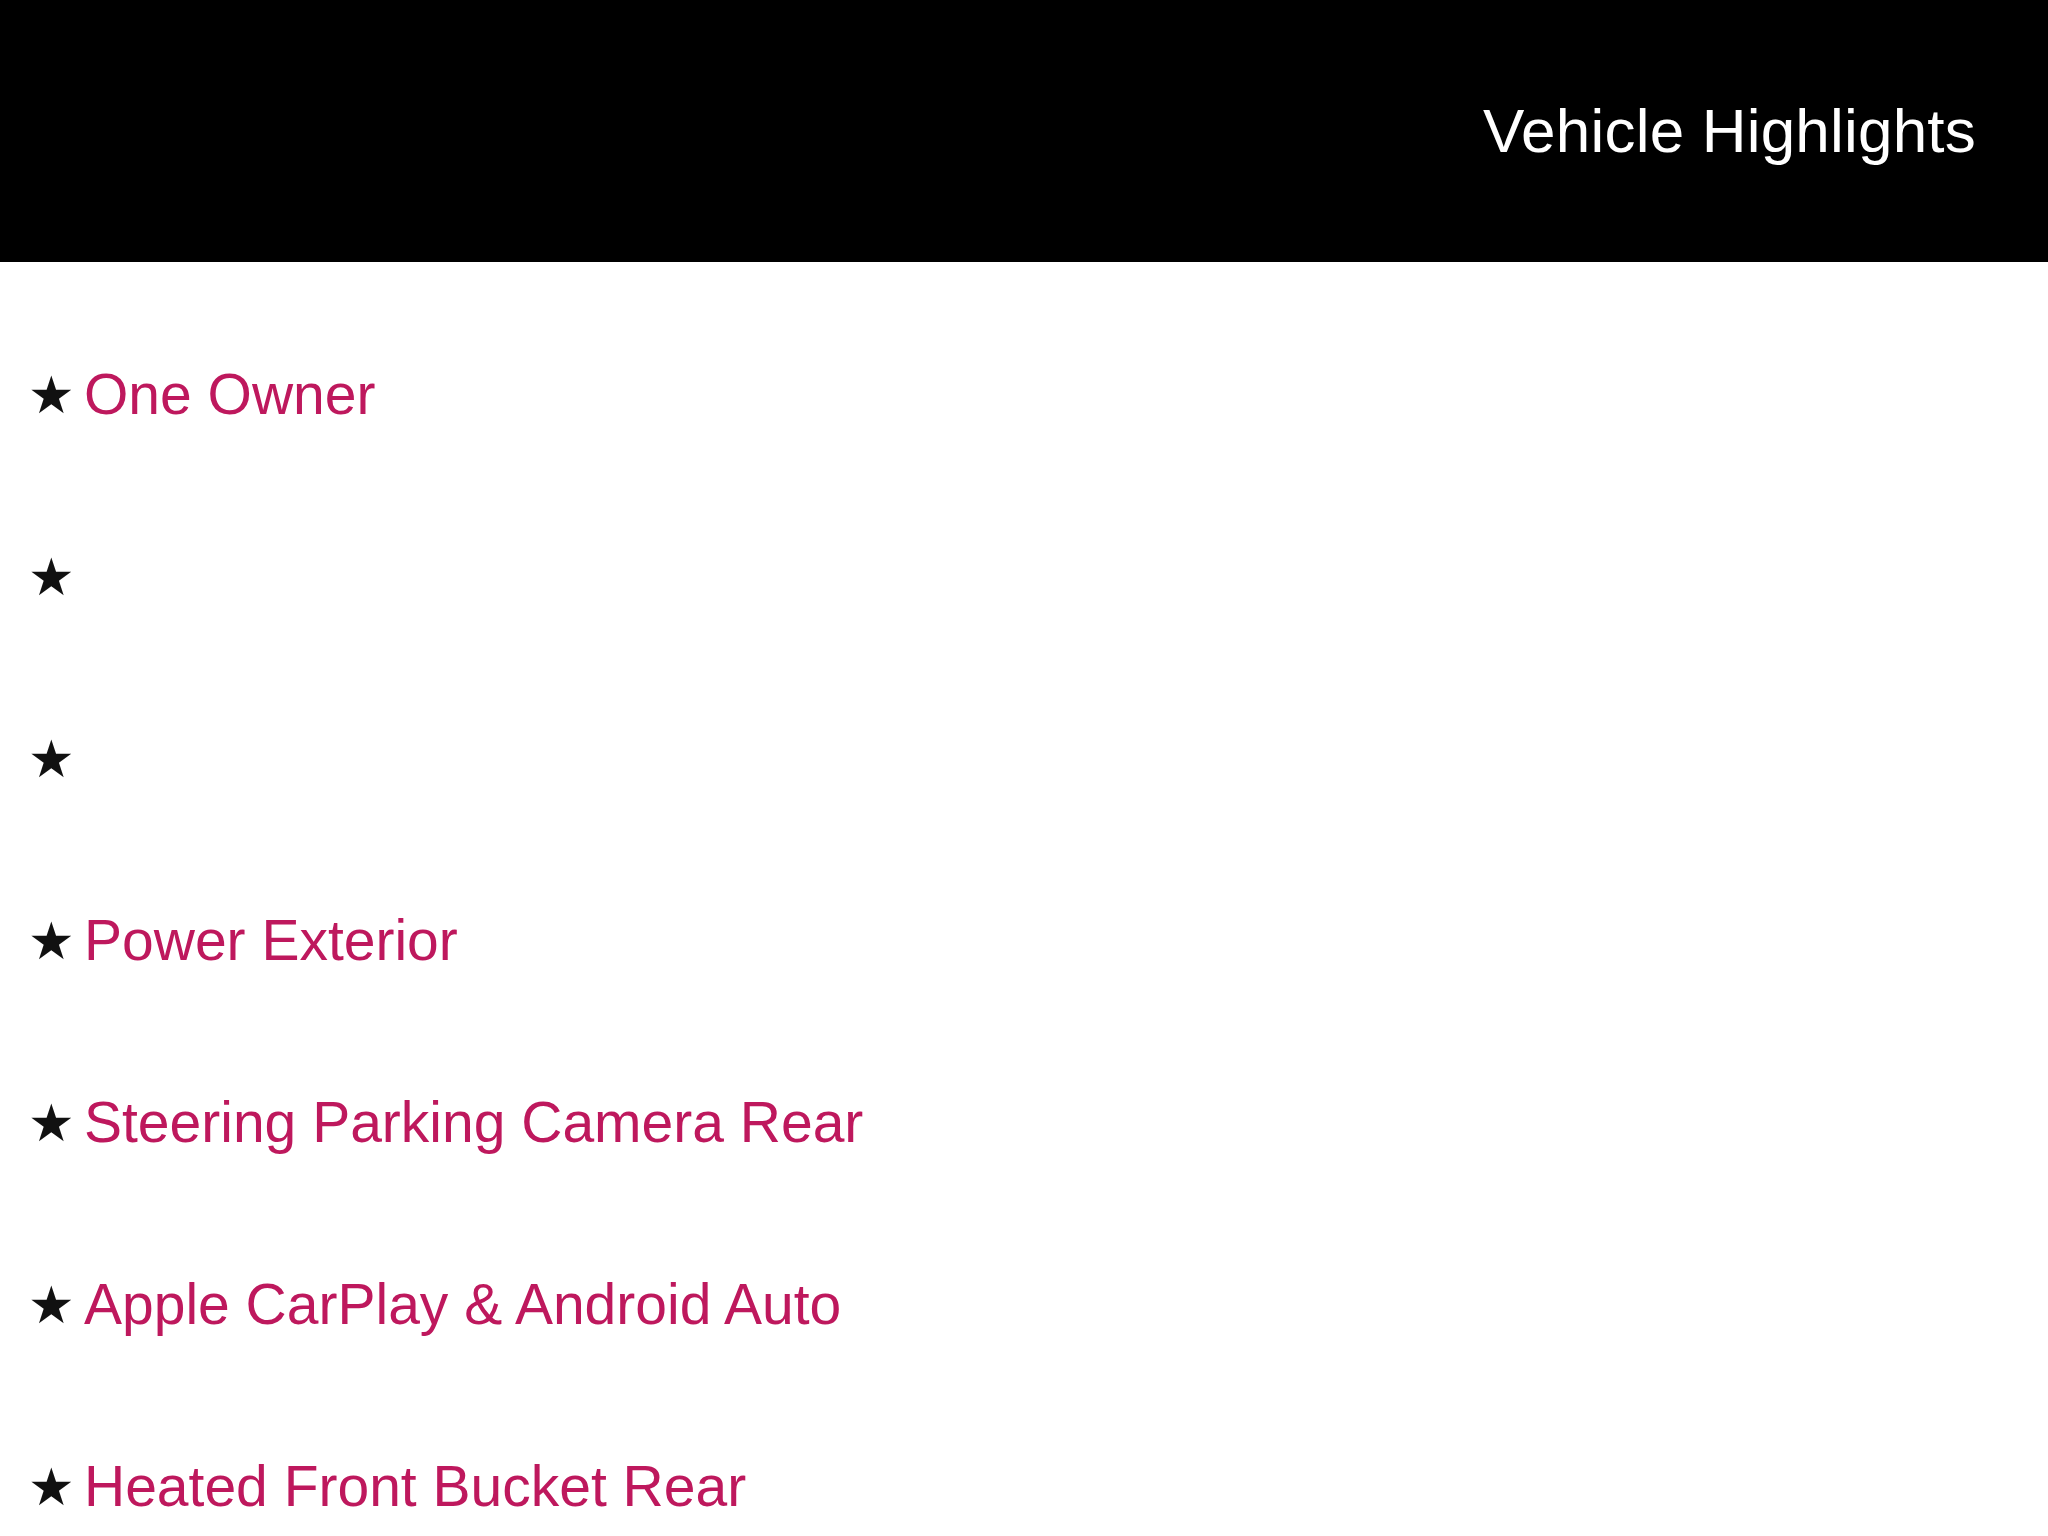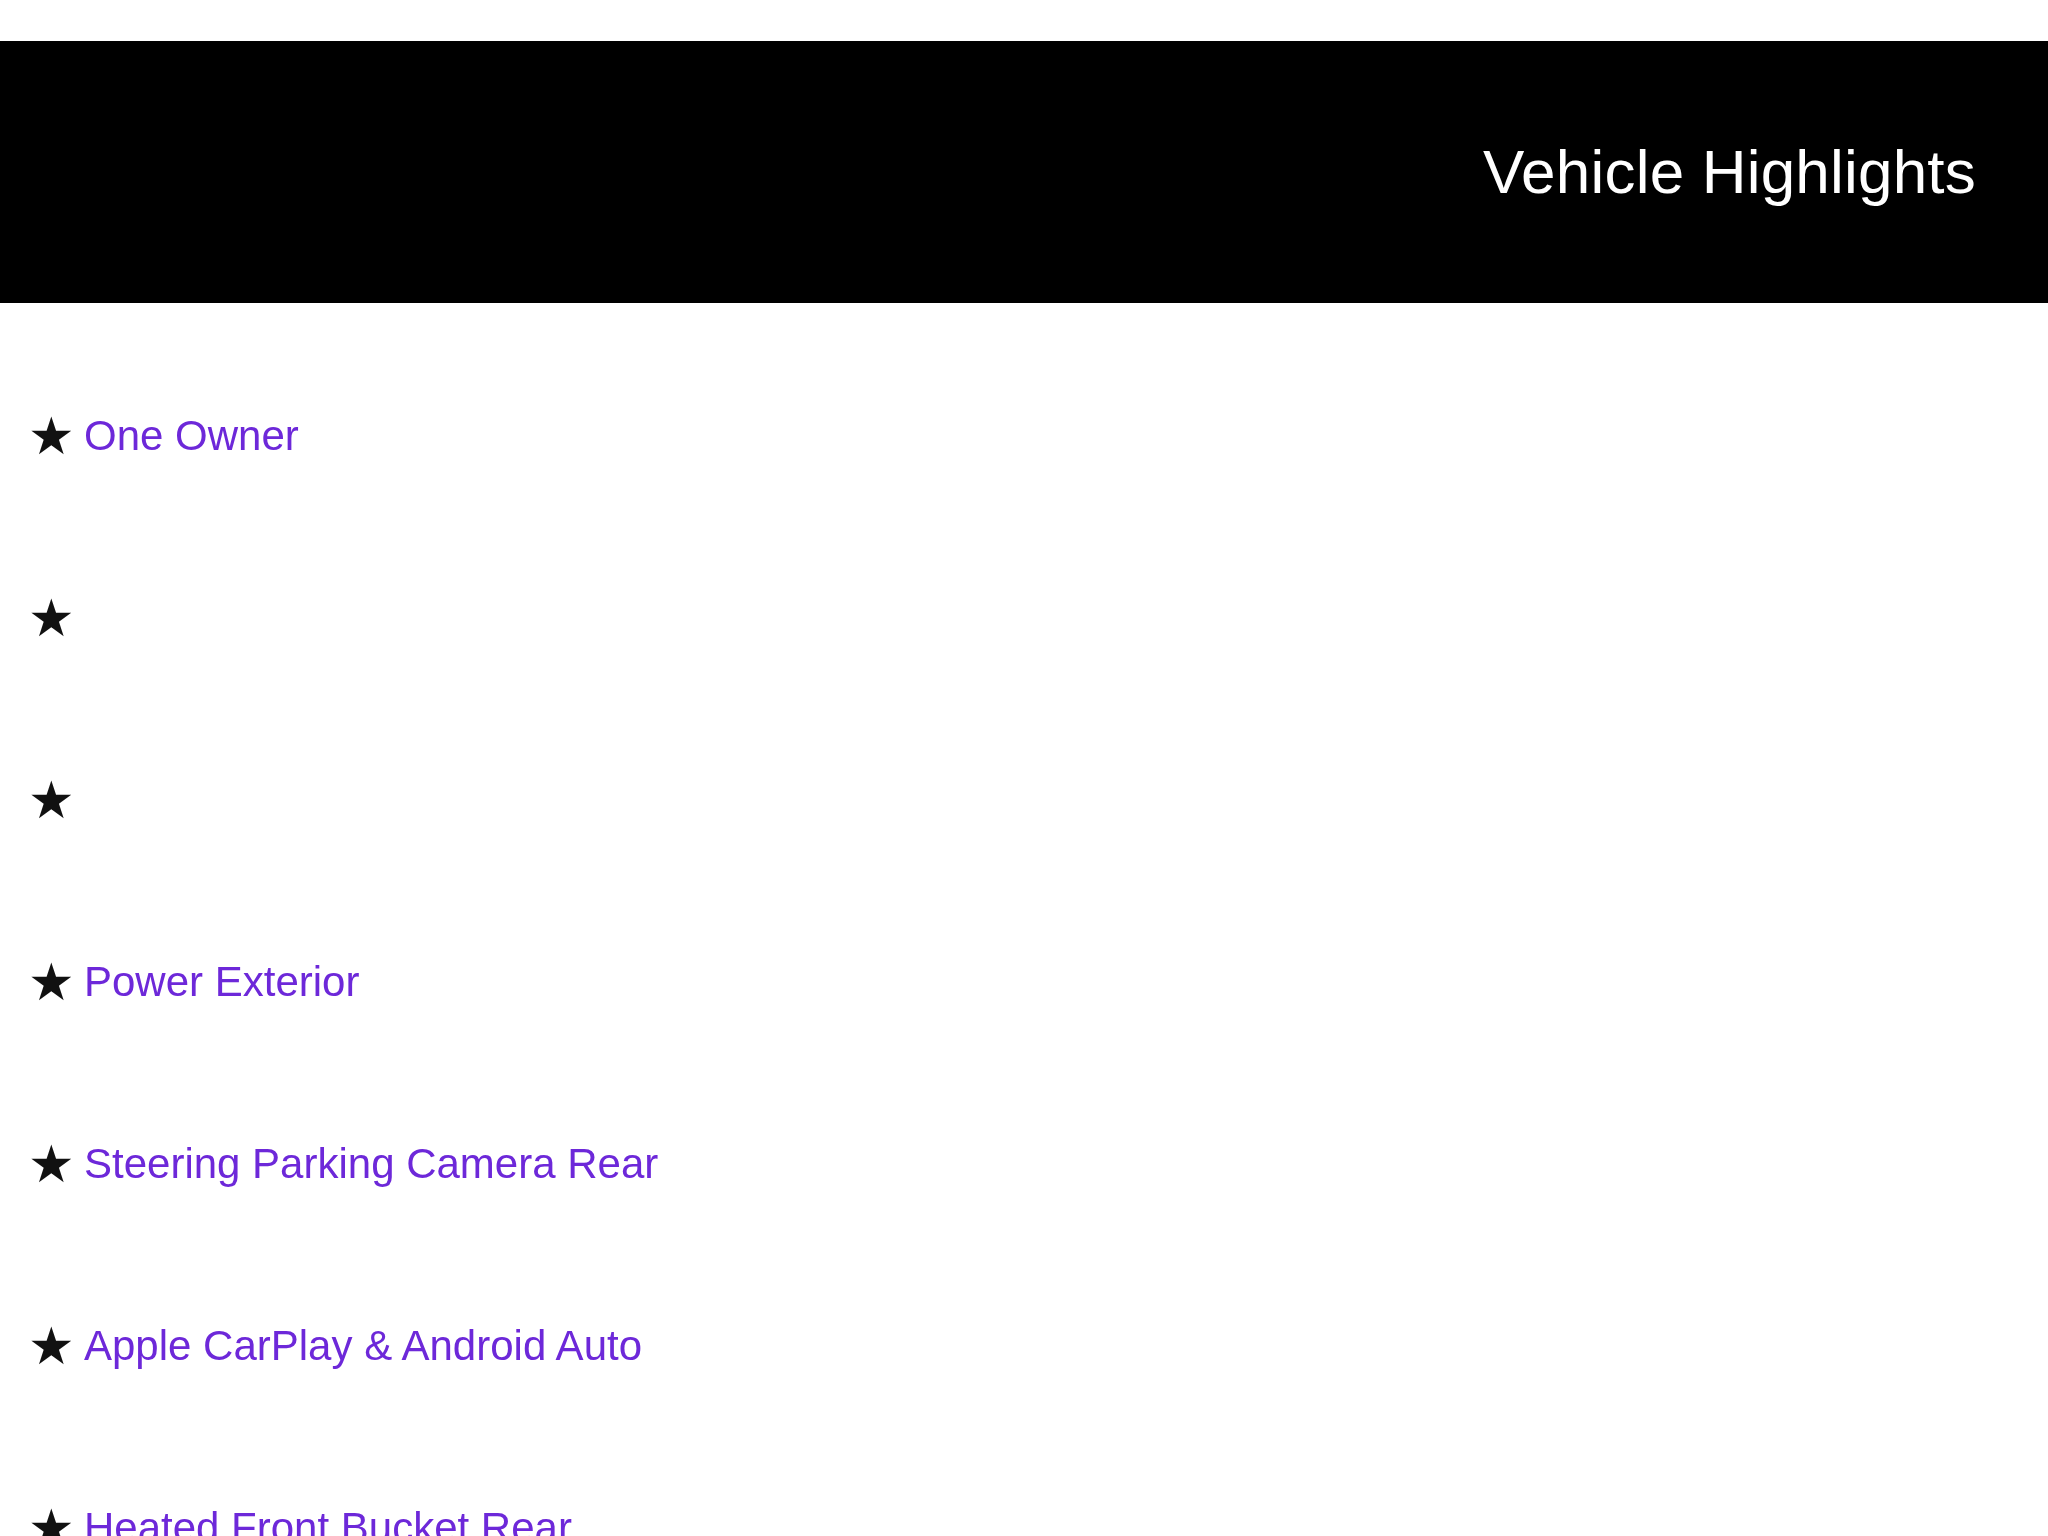--- a/index.html
+++ b/index.html
@@ -27,21 +27,20 @@
   .header {
     background: #000000;
     height: 262px;
     min-height: 262px;
     width: 100%;
     display: flex;
     align-items: center;
     justify-content: flex-end;
     box-sizing: border-box;
     padding-right: 72px;
-    margin-top: 41px;
   }
   .header-title {
     color: #ffffff;
     font-size: 62px;
     font-weight: 400;
     letter-spacing: 0.2px;
     line-height: 1.1;
     white-space: nowrap;
   }
 
@@ -65,22 +64,22 @@
   .star-icon {
     color: #111111;
     font-size: 52px;
     line-height: 1;
     width: 56px;
     flex: 0 0 56px;
     text-align: left;
     user-select: none;
   }
   .highlight-label {
-    color: #6d28d9;
-    font-size: 42px;
+    color: #be185d;
+    font-size: 57px;
     font-weight: 400;
     line-height: 1.15;
     white-space: nowrap;
   }
 </style>
 </head>
 <body>
 
 <div class="page">
 

